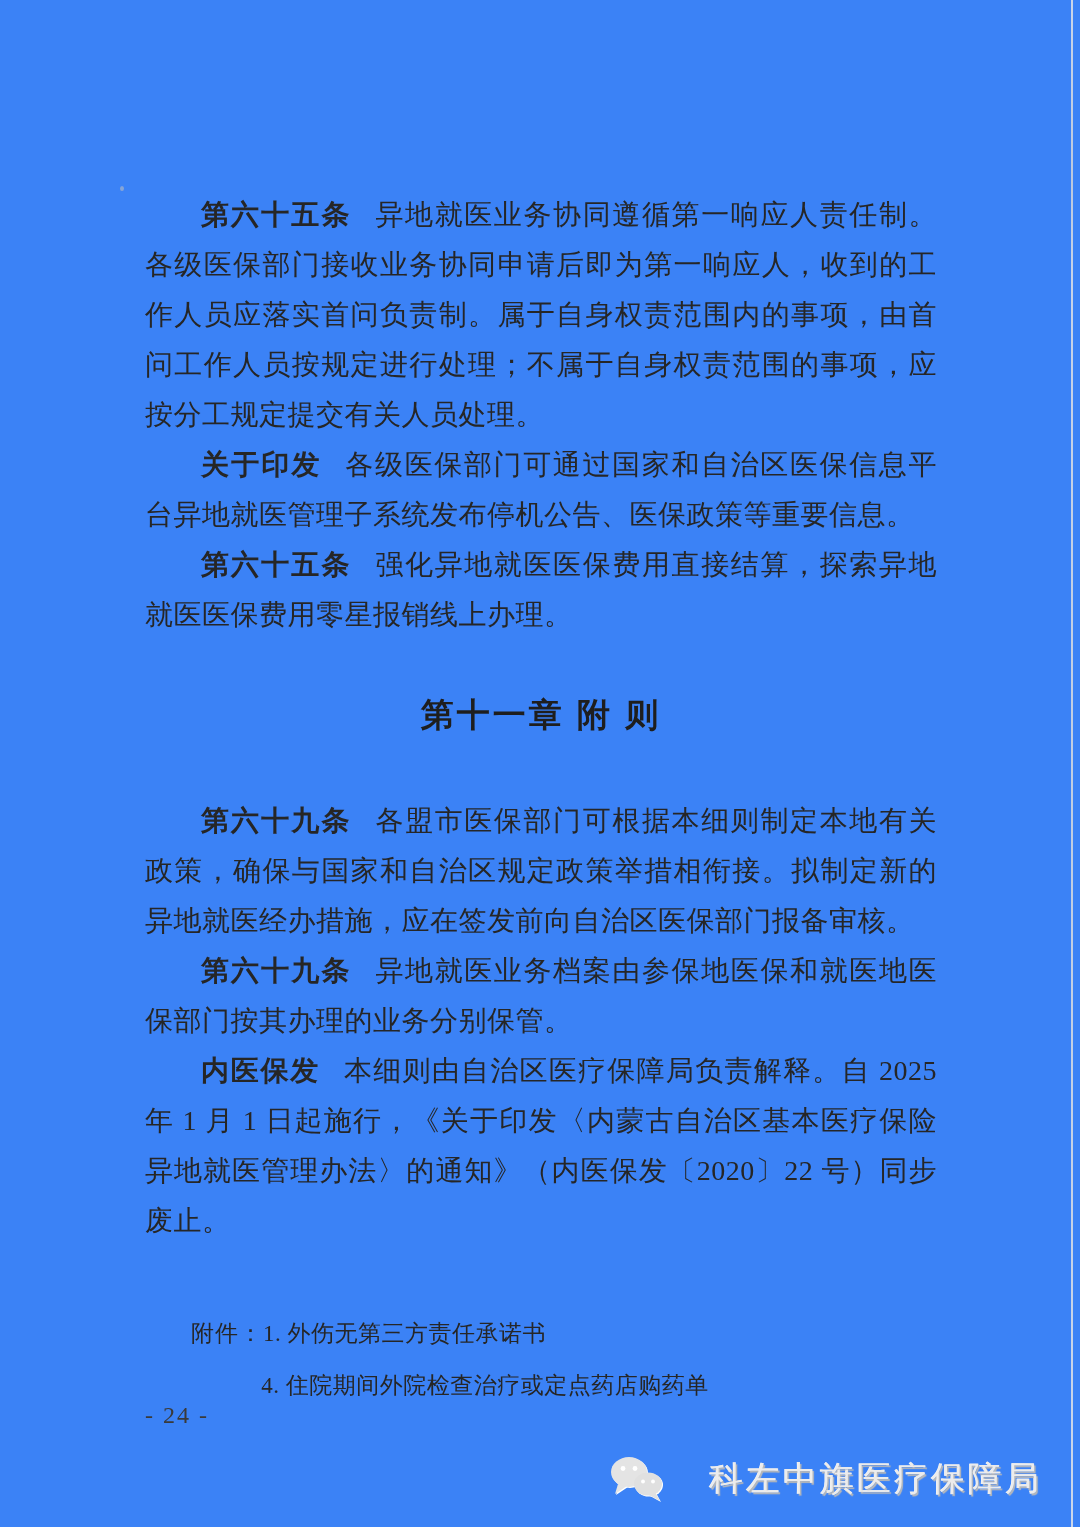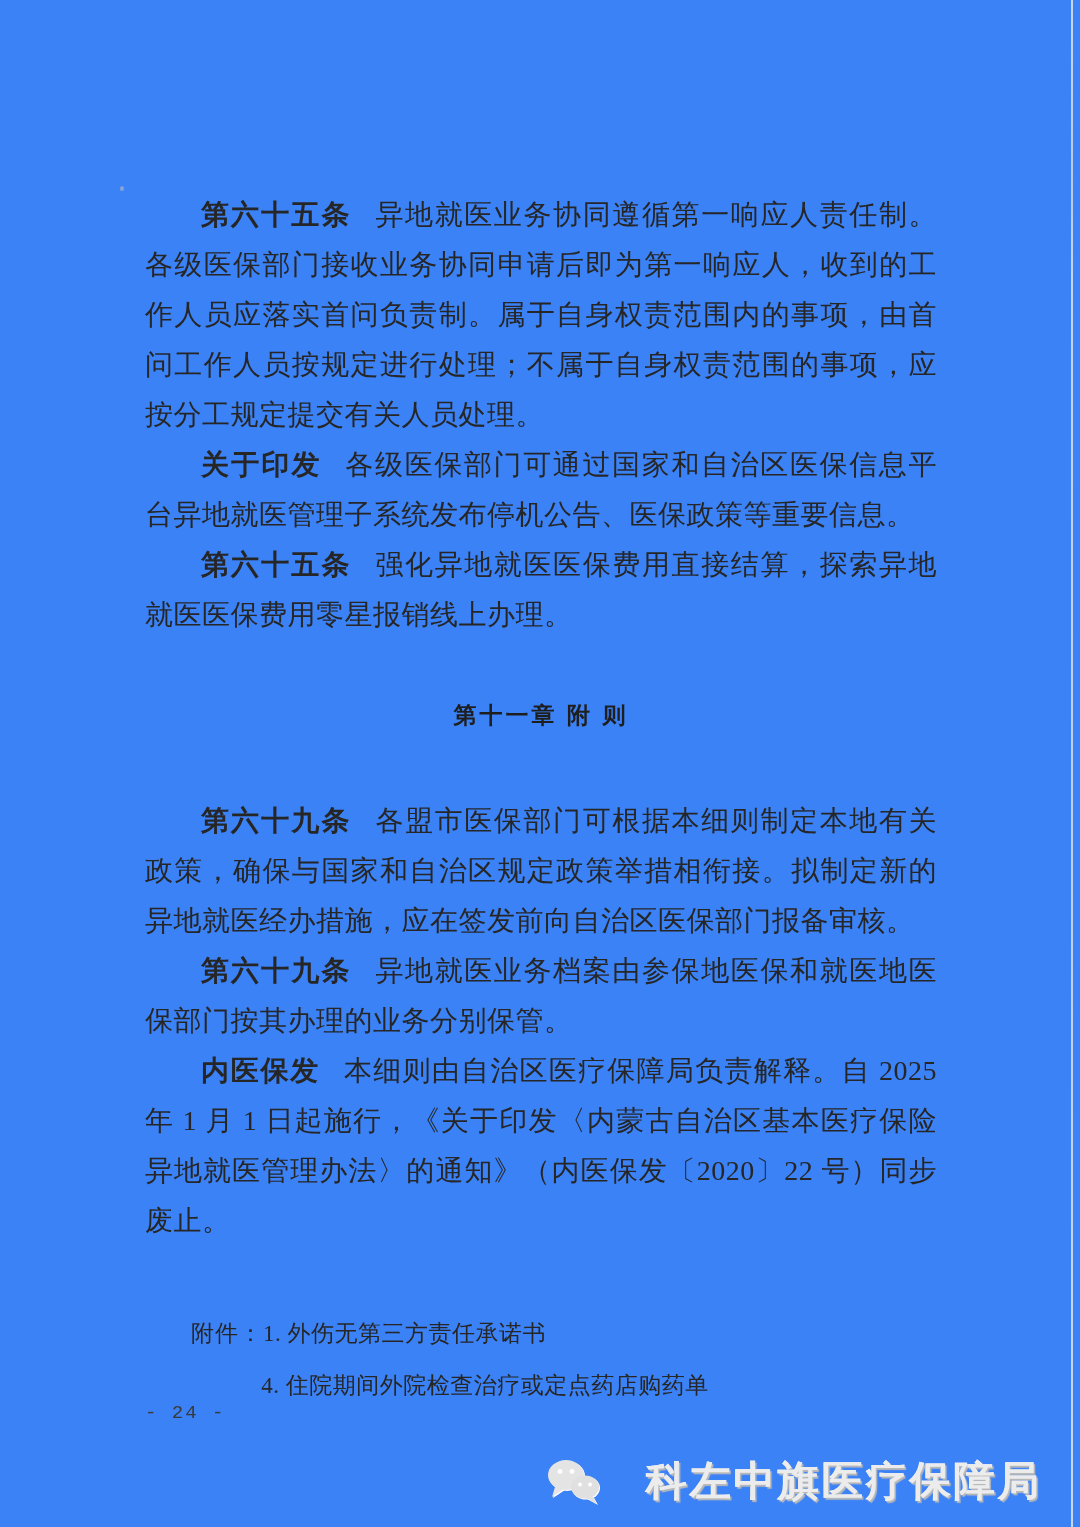--- a/index.html
+++ b/index.html
@@ -32,63 +32,63 @@
     font-family: "Liberation Sans", sans-serif;
     font-weight: 700;
     margin-right: 0.85em;
     letter-spacing: 1px;
   }
 
   h2.chapter {
     text-align: center;
     font-family: "Liberation Sans", sans-serif;
     font-weight: 700;
-    font-size: 23px;
+    font-size: 33px;
     letter-spacing: 3px;
     color: #1e1e1e;
     margin: 52px 0 58px 0;
     line-height: 46px;
   }
 
   .attachments {
     margin-top: 62px;
     margin-left: 2em;
     font-size: 23px;
     line-height: 52px;
     letter-spacing: 0.5px;
   }
   .att-line.cont { padding-left: 3.05em; }
   .att-label { letter-spacing: 1px; }
 
   .page-number {
     position: absolute;
     left: 145px;
     top: 1402px;
-    font-family: Liberation Mono, monospace;
-    font-size: 19px;
+    font-family: Liberation Serif, serif;
+    font-size: 24px;
     letter-spacing: 2px;
     color: #3a3a3a;
   }
 
   .watermark {
     position: absolute;
     right: 38px;
     top: 1454px;
     display: flex;
     align-items: center;
     gap: 10px;
   }
   .wm-icon { display: inline-block; line-height: 0; filter: drop-shadow(1px 1px 0 #ffffff); }
   .wm-text {
     font-family: "Liberation Sans", sans-serif;
-    font-size: 41px;
+    font-size: 34px;
     letter-spacing: 3px;
     color: #ececec;
     text-shadow: 1.5px 1.5px 1px #b9b9b9, -0.5px -0.5px 0 #f8f8f8;
-    font-weight: 700;
+    font-weight: 400;
     white-space: nowrap;
     margin-left: 33px;
   }
 
   .scan-line {
     position: absolute;
     left: 1071px;
     top: 0;
     width: 2px;
     height: 100%;

